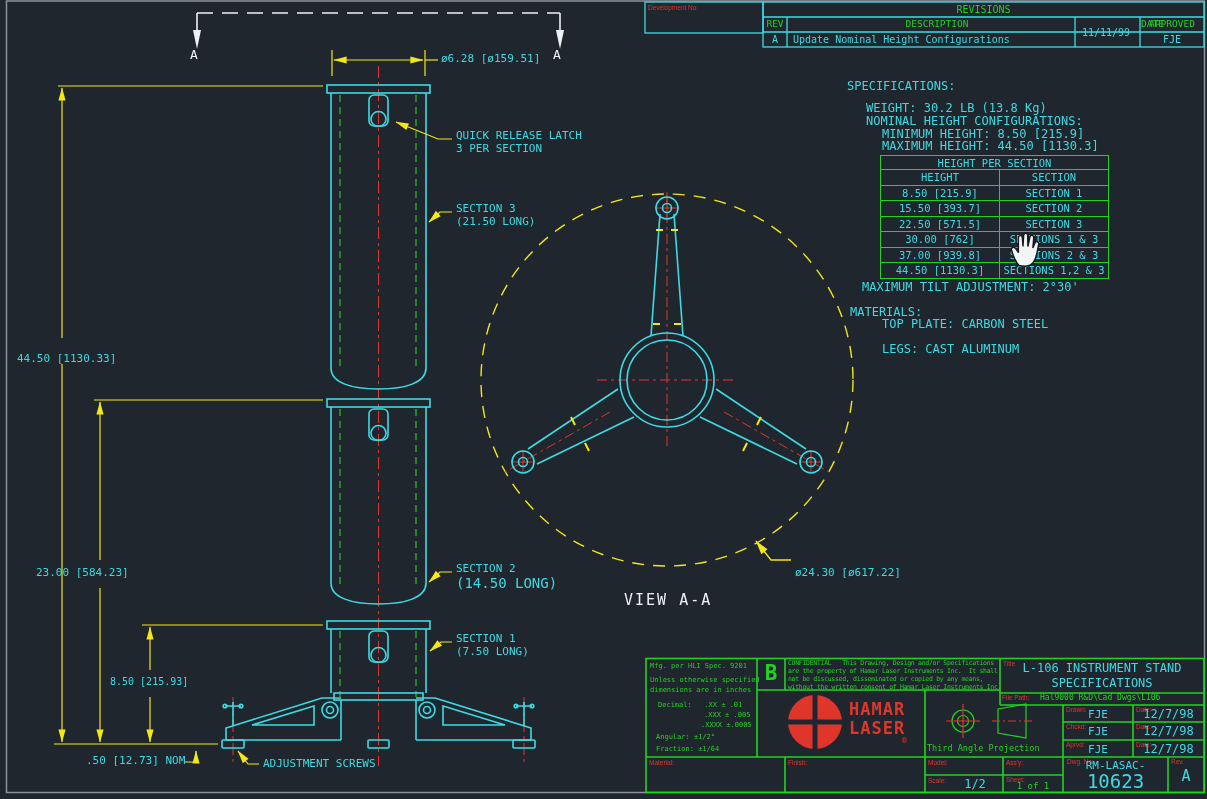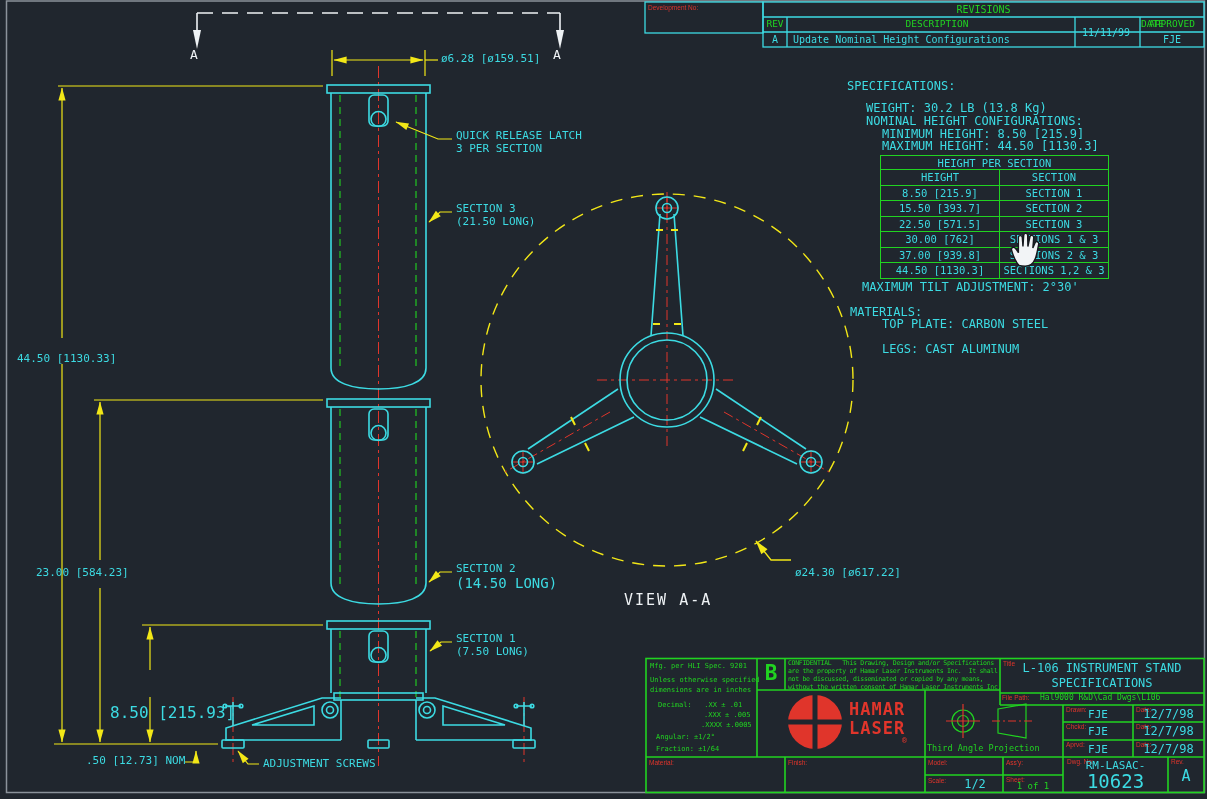--- a/index.html
+++ b/index.html
@@ -237,21 +237,21 @@
     </table>
 
   <div class="t cy" style="left:862px;top:281px;font-size:12px;">MAXIMUM TILT ADJUSTMENT: 2°30'</div>
   <div class="t cy" style="left:850px;top:306px;font-size:12px;">MATERIALS:</div>
   <div class="t cy" style="left:882px;top:318px;font-size:12px;">TOP PLATE: CARBON STEEL</div>
   <div class="t cy" style="left:882px;top:343px;font-size:12px;">LEGS: CAST ALUMINUM</div>
 
   <div class="t cy" style="left:441px;top:53px;font-size:11px;">ø6.28 [ø159.51]</div>
   <div class="t cy" style="left:17px;top:345px;font-size:11px;margin-top:8px;">44.50 [1130.33]</div>
   <div class="t cy" style="left:36px;top:567px;font-size:11px;">23.00 [584.23]</div>
-  <div class="t cy" style="left:110px;top:676px;font-size:16px;margin-top:28px;">8.50 [215.93]</div>
+  <div class="t cy" style="left:110px;top:676px;font-size:10px;">8.50 [215.93]</div>
   <div class="t cy" style="left:86px;top:755px;font-size:11px;">.50 [12.73] NOM</div>
   <div class="t cy" style="left:263px;top:758px;font-size:11px;">ADJUSTMENT SCREWS</div>
   <div class="t cy" style="left:456px;top:130px;font-size:11px;">QUICK RELEASE LATCH</div>
   <div class="t cy" style="left:456px;top:143px;font-size:11px;">3 PER SECTION</div>
   <div class="t cy" style="left:456px;top:203px;font-size:11px;">SECTION 3</div>
   <div class="t cy" style="left:456px;top:216px;font-size:11px;">(21.50 LONG)</div>
   <div class="t cy" style="left:456px;top:563px;font-size:11px;">SECTION 2</div>
   <div class="t cy" style="left:456px;top:576px;font-size:14px;">(14.50 LONG)</div>
   <div class="t cy" style="left:456px;top:633px;font-size:11px;">SECTION 1</div>
   <div class="t cy" style="left:456px;top:646px;font-size:11px;">(7.50 LONG)</div>

